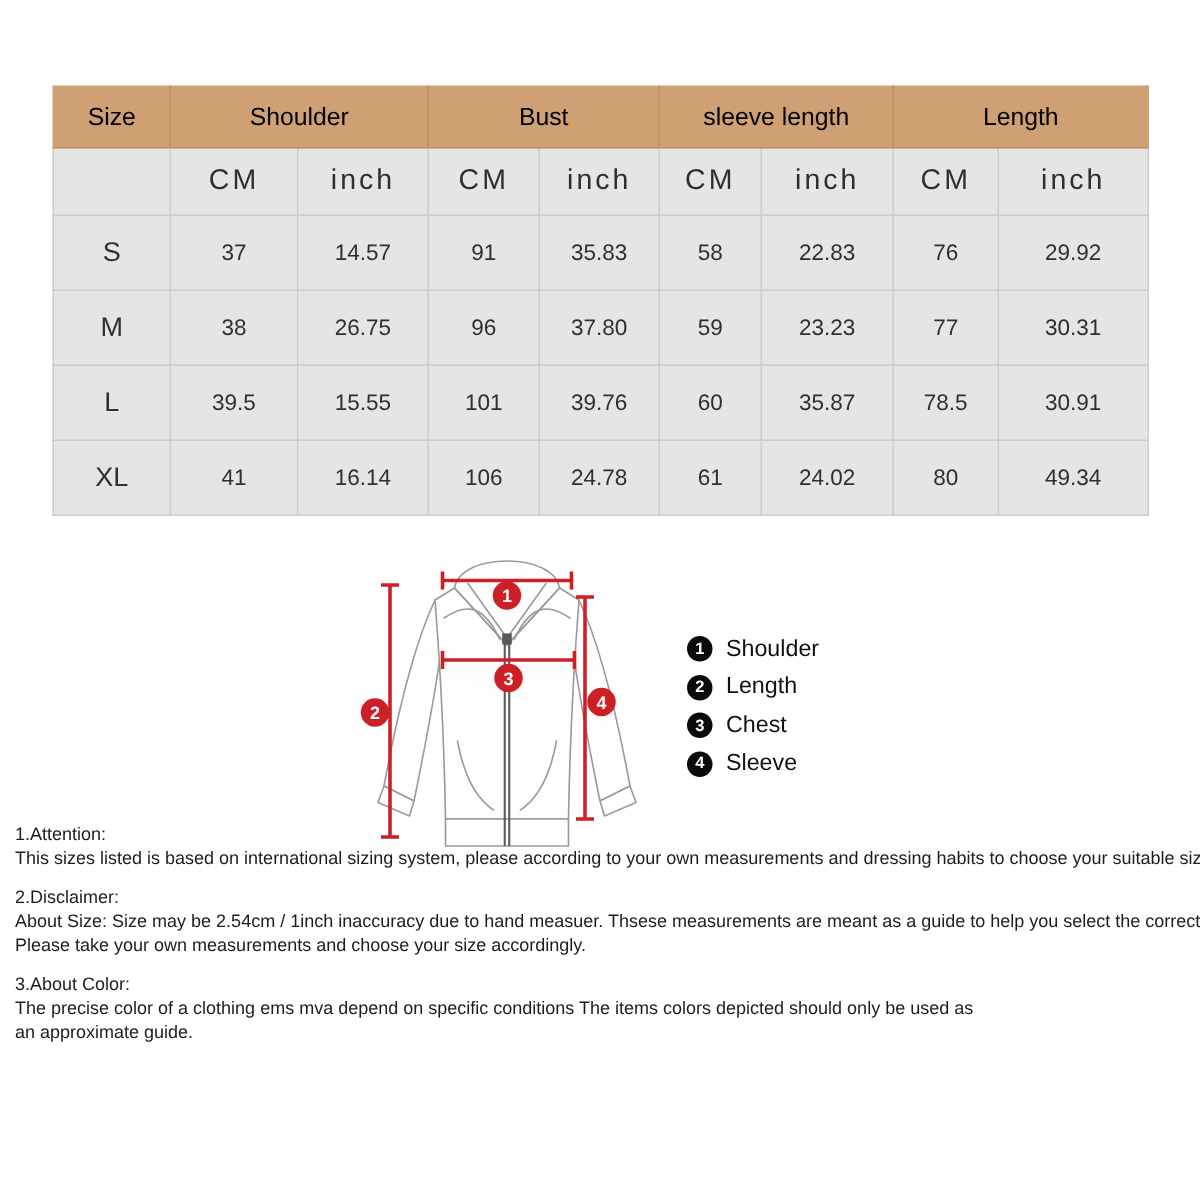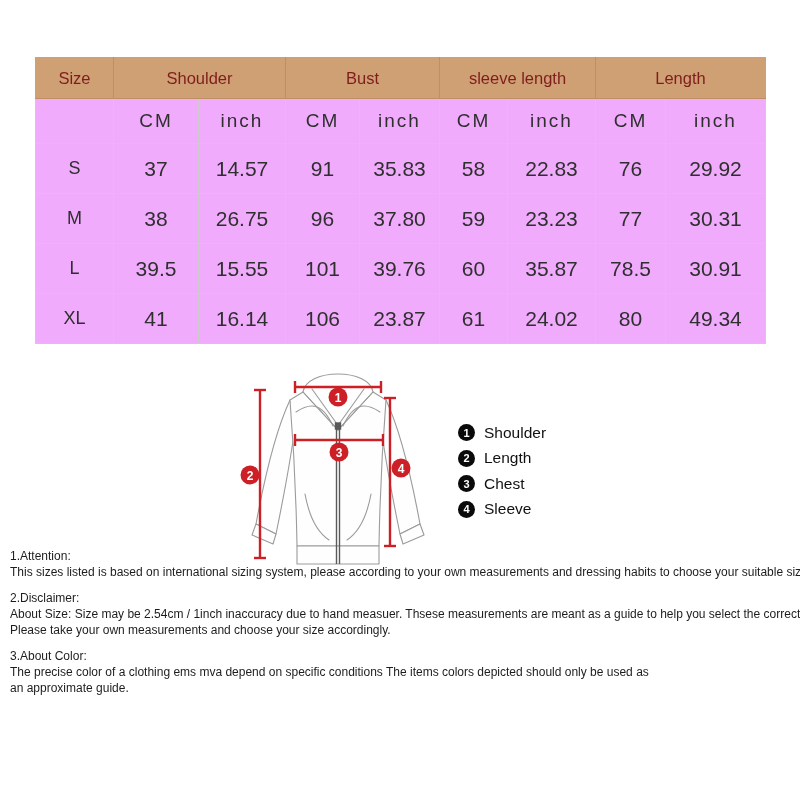--- a/index.html
+++ b/index.html
@@ -4,27 +4,27 @@
 <style>
   html,body{margin:0;padding:0;}
   body{width:800px;height:800px;background:#ffffff;overflow:hidden;
        font-family:"Liberation Sans", sans-serif;}
   .page{position:relative;width:800px;height:800px;background:#fff;}
 
   
   table.size-table{position:absolute;left:35px;top:57px;width:730px;
        border-collapse:collapse;table-layout:fixed;}
   table.size-table td{border:1px solid #cccccc;text-align:center;vertical-align:middle;
-       color:#2f2f2f;background:#f0abfc;}
-  tr.group-row td{background:#cfa073;color:#7f1d1d;font-size:16.5px;height:38px;
+       color:#2f2f2f;background:#e5e5e5;}
+  tr.group-row td{background:#cfa073;color:#000000;font-size:16.5px;height:38px;
        border-color:#bf8f63;border-top-color:#cfa073;}
   tr.group-row td:first-child{border-left-color:#cfa073;}
   tr.group-row td:last-child{border-right-color:#cfa073;}
   tr.unit-row td{height:42px;font-size:19px;letter-spacing:2px;}
-  tr.data-row td{height:47px;font-size:21px;}
+  tr.data-row td{height:47px;font-size:15px;}
   tr.data-row td.size-cell{font-size:18px;}
 
   
   .diagram-wrap{position:absolute;left:233px;top:368px;width:210px;height:205px;}
 
   
   .legend{position:absolute;left:458px;top:424px;}
   .legend-item{display:flex;align-items:center;height:17px;margin-bottom:8.5px;}
   .legend-num{width:17px;height:17px;border-radius:50%;background:#0a0a0a;color:#fff;
        font-size:11px;font-weight:bold;display:flex;align-items:center;justify-content:center;
@@ -103,21 +103,21 @@
       <td>60</td>
       <td>35.87</td>
       <td>78.5</td>
       <td>30.91</td>
     </tr>
     <tr class="data-row">
       <td class="size-cell">XL</td>
       <td>41</td>
       <td>16.14</td>
       <td>106</td>
-      <td>23.87</td>
+      <td>24.78</td>
       <td>61</td>
       <td>24.02</td>
       <td>80</td>
       <td>49.34</td>
     </tr>
   </tbody>
     </table>
 
   <div class="diagram-wrap">
     <svg width="210" height="205" viewBox="0 0 210 205">

